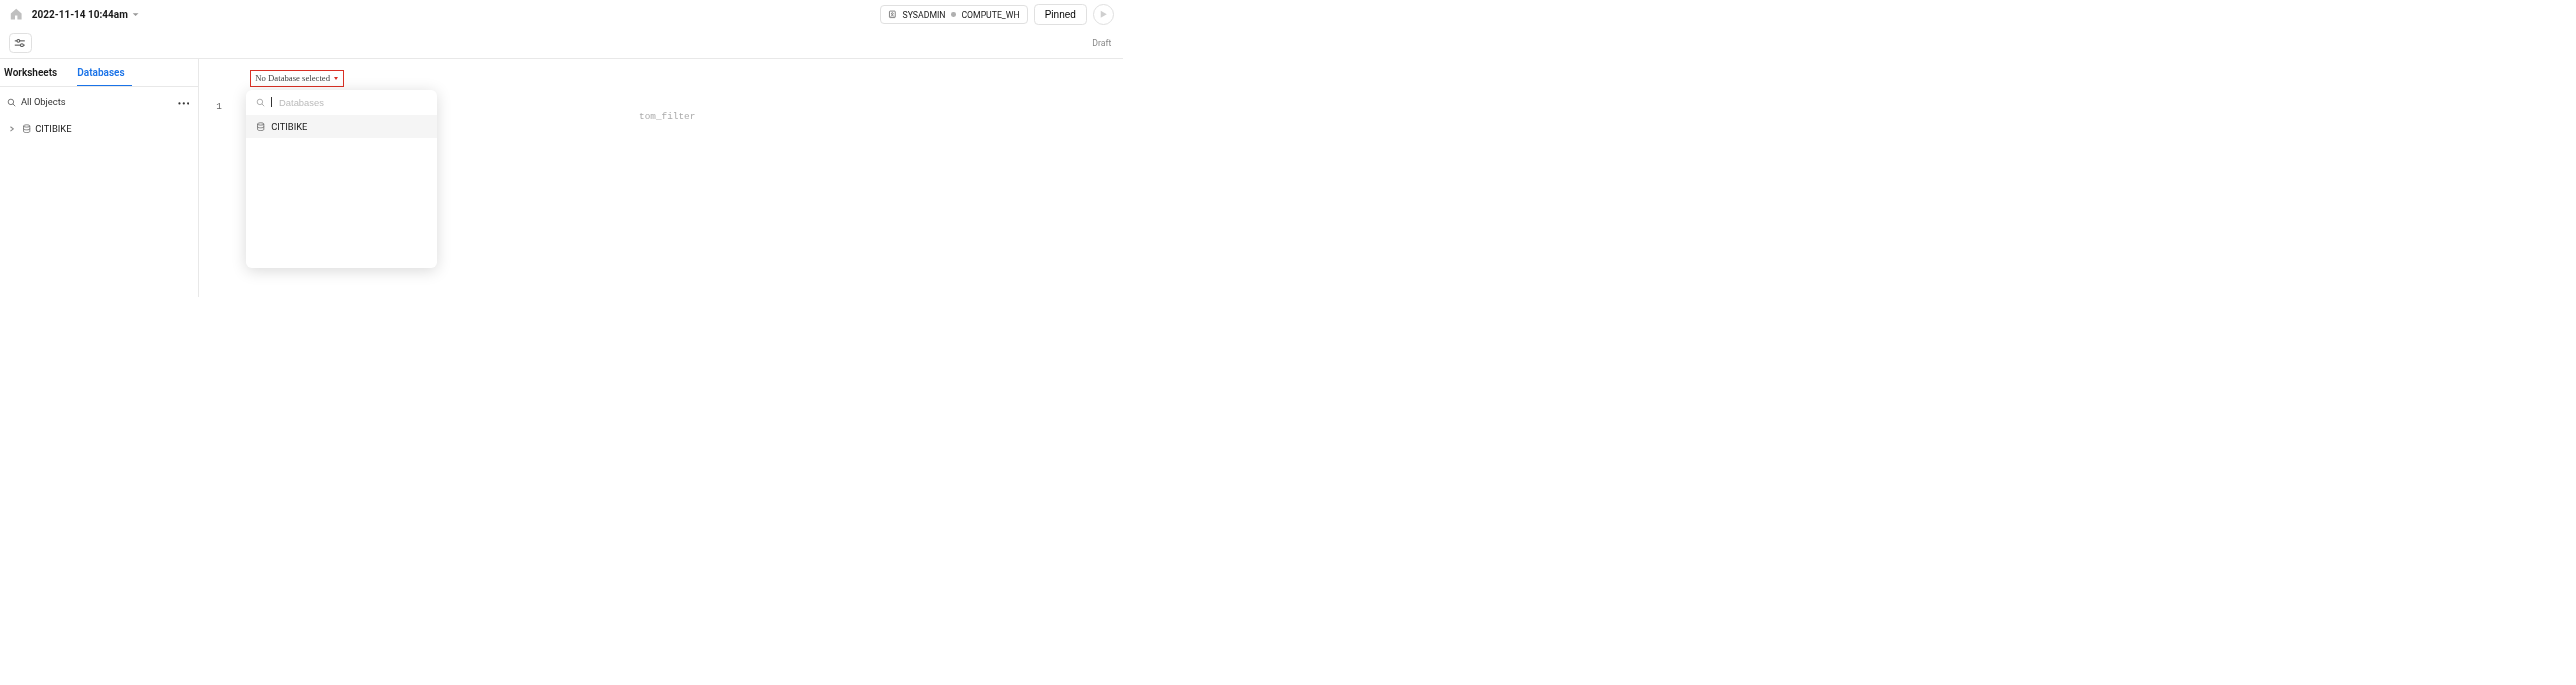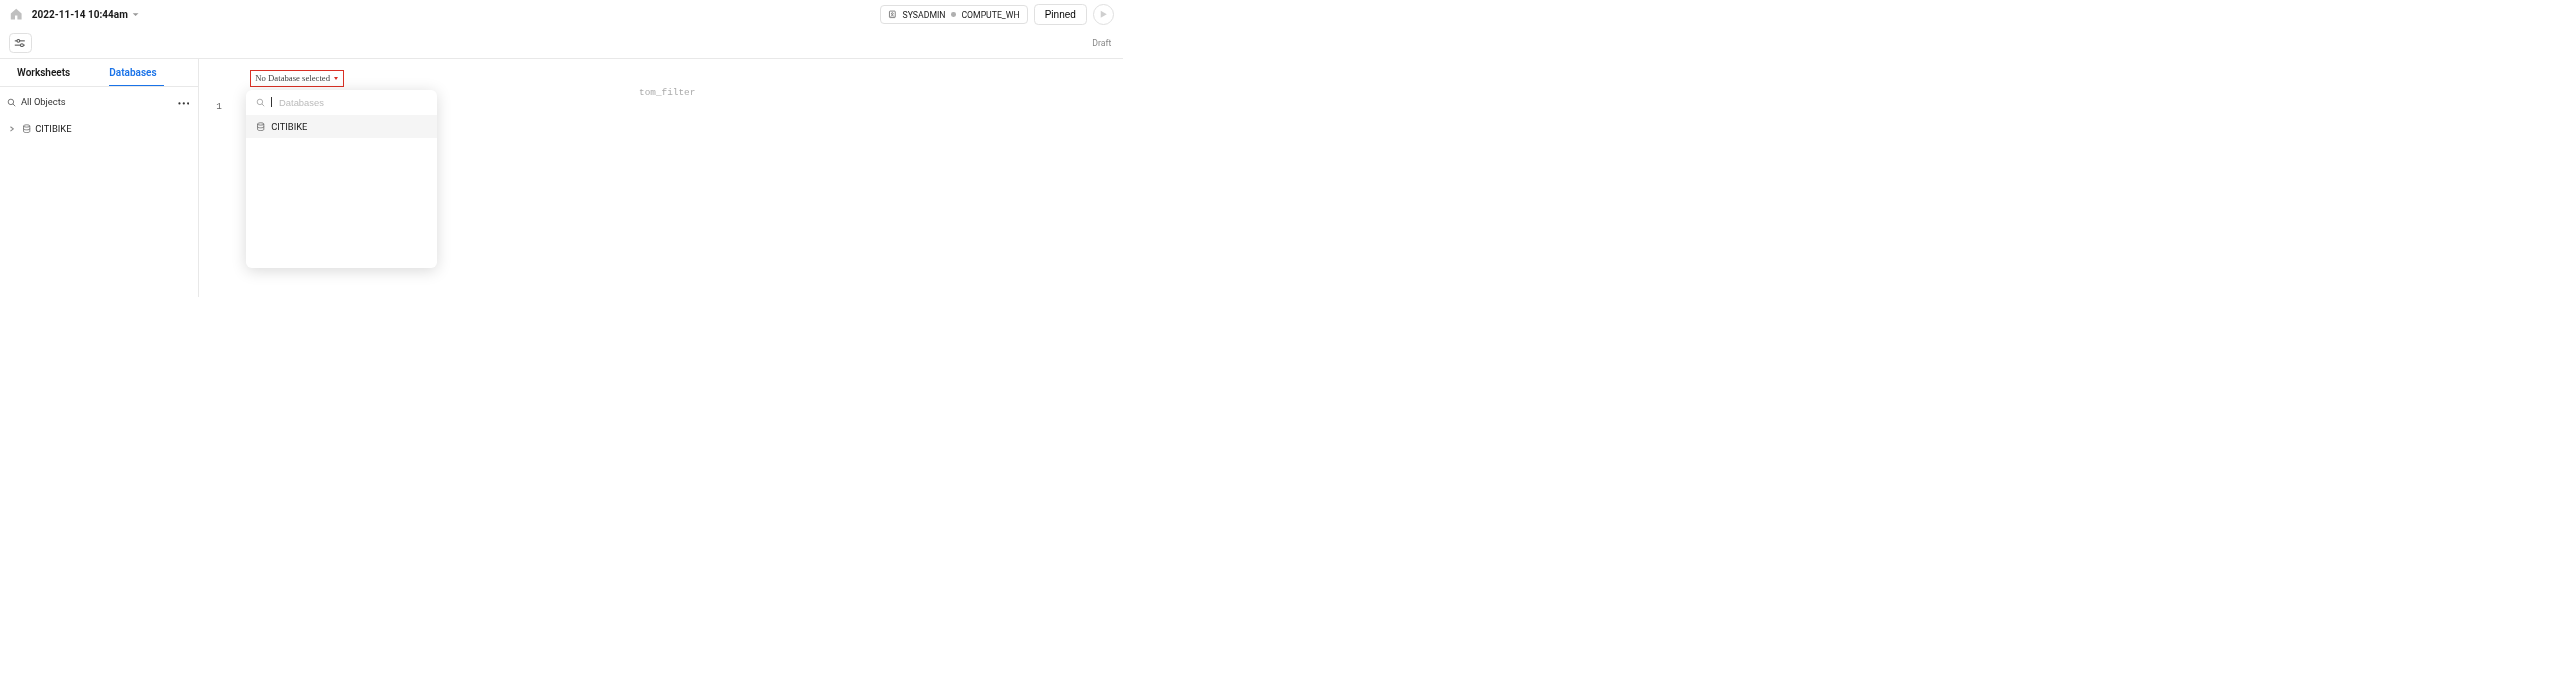--- a/index.html
+++ b/index.html
@@ -116,23 +116,22 @@
       height: calc(100% - 61px);
     }
     .sidebar {
       width: 199px;
       border-right: 0.7px solid #e8e8e8;
       display: flex;
       flex-direction: column;
     }
     .tabs {
       display: flex;
-      padding: 0 17px;
+      padding: 0 4px;
       border-bottom: 0.7px solid #e8e8e8;
-      gap: 19px;
     }
     .tab {
       padding: 8.7px 7.2px 7.2px 0;
       font-size: 10px;
       font-weight: 600;
       color: #1a1a1a;
       cursor: pointer;
       margin-right: 13px;
       border-bottom: 1.4px solid transparent;
     }
@@ -220,21 +219,21 @@
       position: absolute;
       left: 17.3px;
       top: 42px;
       font-size: 9.4px;
       color: #666;
       font-family: "Courier New", monospace;
     }
     .code-hint {
       position: absolute;
       left: 440px;
-      top: 28px;
+      top: 52px;
       font-size: 9.4px;
       color: #aaa;
       font-family: "Courier New", monospace;
     }
     .dropdown {
       position: absolute;
       top: 31px;
       left: 47px;
       width: 191px;
       background: #fff;

